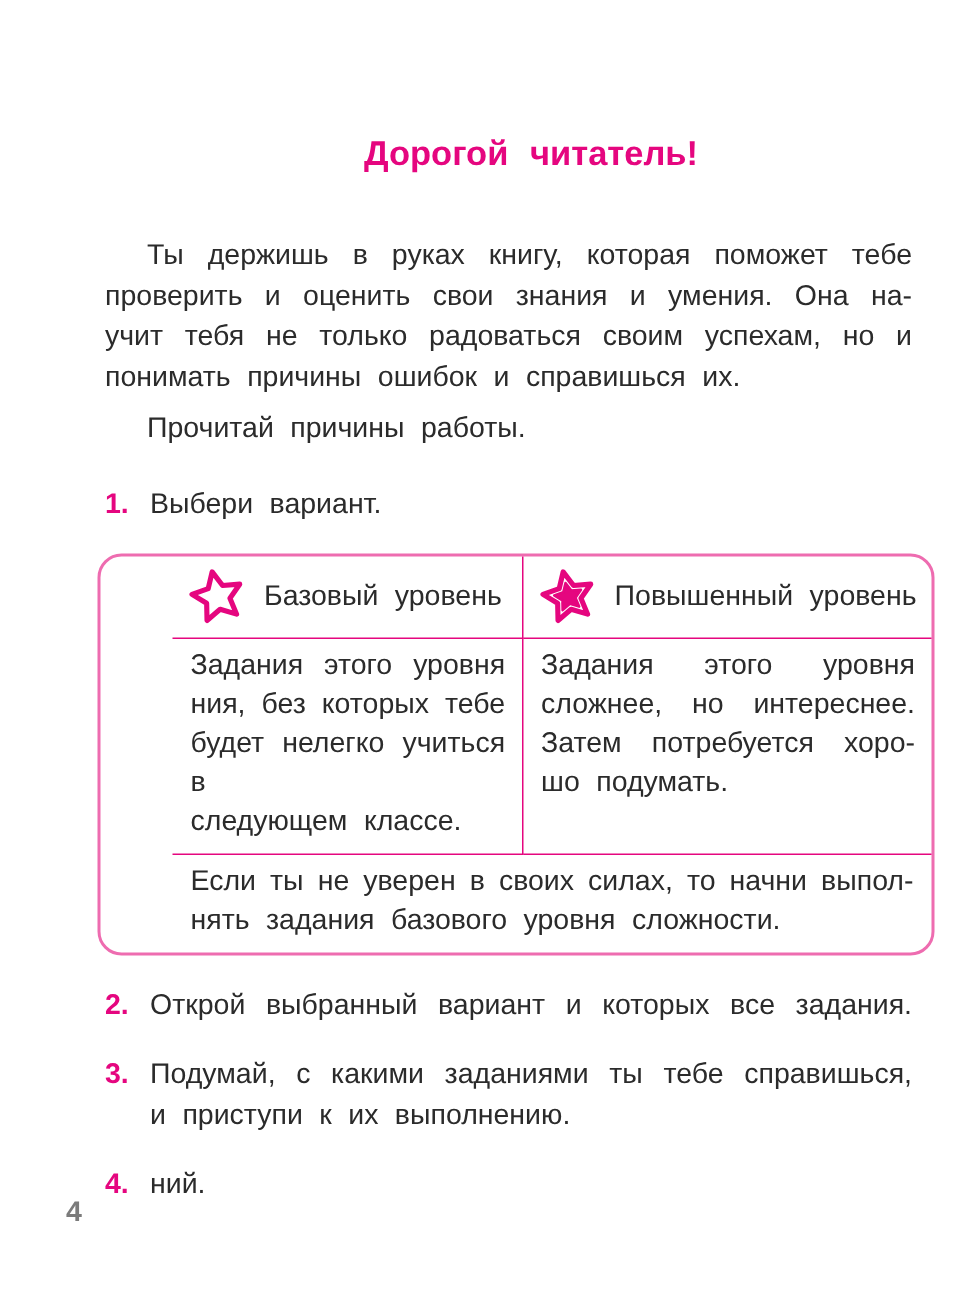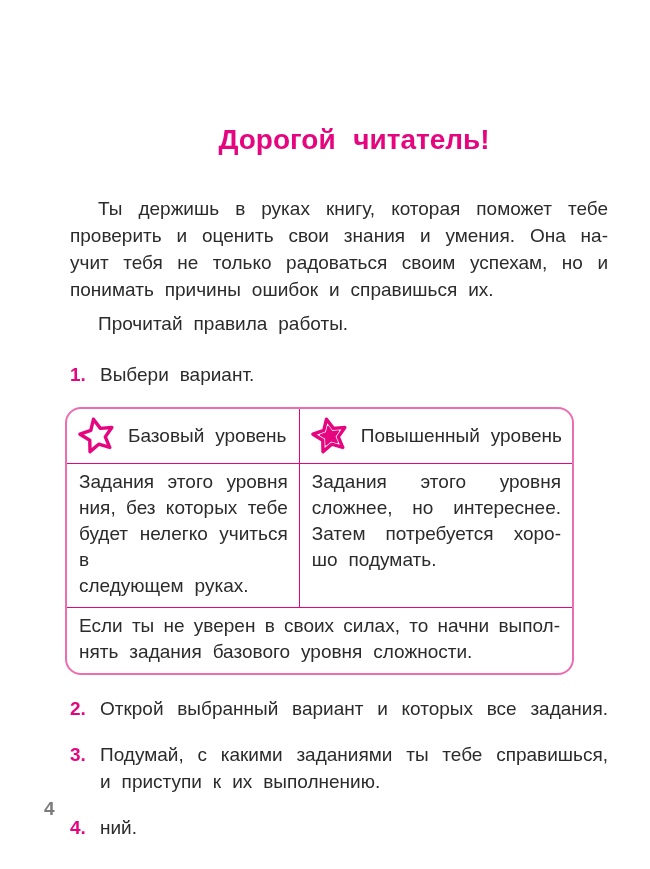--- a/index.html
+++ b/index.html
@@ -18,23 +18,23 @@
     font-size: 19px;
     line-height: 27px;
   }
   
   .j  { text-align: justify; text-align-last: justify; }
   
   .jl { text-align: left; word-spacing: 0.3em; }
   .ind { padding-left: 28px; }
 
   .page-title {
-    margin: 12px;
-    padding: 114px 0 0 30px;
-    font-size: 28px;
+    margin: 0;
+    padding: 88px 0 0 30px;
+    font-size: 23px;
     line-height: 28px;
     font-weight: bold;
     text-align: center;
     color: #e5067f;
     word-spacing: 0.35em;
   }
   .intro-p1 { margin-top: 41px; }
   .intro-p2 { margin-top: 7px; }
 
   .rule {
@@ -47,26 +47,27 @@
     color: #e5067f;
   }
   .rule-1 { margin-top: 24px; }
   .rule-2 { margin-top: 20px; }
   .rule-3 { margin-top: 19px; }
   .rule-4 { margin-top: 19px; }
 
   .levels-table {
     margin-top: 19px;
     margin-left: -5px;
-    width: 509px;
+    width: 558px;
     box-sizing: border-box;
     border: 2px solid #ee6cb0;
     border-radius: 16px;
     line-height: 26px;
     background: #ffffff;
+    padding-left: 48px;
   }
   .tbl-grid {
     display: grid;
     grid-template-columns: 1fr 1fr;
   }
   .hcell {
     display: flex;
     align-items: center;
     gap: 12px;
     padding: 7px 10px 7px 11px;
@@ -100,21 +101,21 @@
 
   <h1 class="page-title">Дорогой читатель!</h1>
 
   <div class="intro-p1">
     <div class="j ind">Ты держишь в руках книгу, которая поможет тебе</div>
     <div class="j">проверить и оценить свои знания и умения. Она на-</div>
     <div class="j">учит тебя не только радоваться своим успехам, но и</div>
     <div class="jl">понимать причины ошибок и справишься их.</div>
   </div>
 
-  <div class="intro-p2 jl ind">Прочитай правила работы.</div>
+  <div class="intro-p2 jl ind">Прочитай причины работы.</div>
 
   <div class="rule rule-1">
     <span class="rule-num">1.</span>
     <div>
       <div class="jl">Выбери вариант.</div>
     </div>
   </div>
 
   <div class="levels-table">
     <div class="tbl-grid">
@@ -135,21 +136,21 @@
             <path d="M50 7 L62.9 34.2 L92.8 38.1 L70.9 58.8 L76.5 88.4 L50 74 L23.5 88.4 L29.1 58.8 L7.2 38.1 L37.1 34.2 Z" transform="translate(50 52) scale(0.56) translate(-50 -52)" fill="#e5067f" stroke="#e5067f" stroke-width="8" stroke-linejoin="round"></path>
           </g>
         </svg>
         <span class="hcell-label">Повышенный уровень</span>
       </div>
 
       <div class="bcell c1">
         <div class="j">Задания этого уровня</div>
         <div class="j">ния, без которых тебе</div>
         <div class="j">будет нелегко учиться в</div>
-        <div class="jl">следующем руках.</div>
+        <div class="jl">следующем классе.</div>
       </div>
 
       <div class="bcell">
         <div class="j">Задания этого уровня</div>
         <div class="j">сложнее, но интереснее.</div>
         <div class="j">Затем потребуется хоро-</div>
         <div class="jl">шо подумать.</div>
       </div>
 
     </div>

